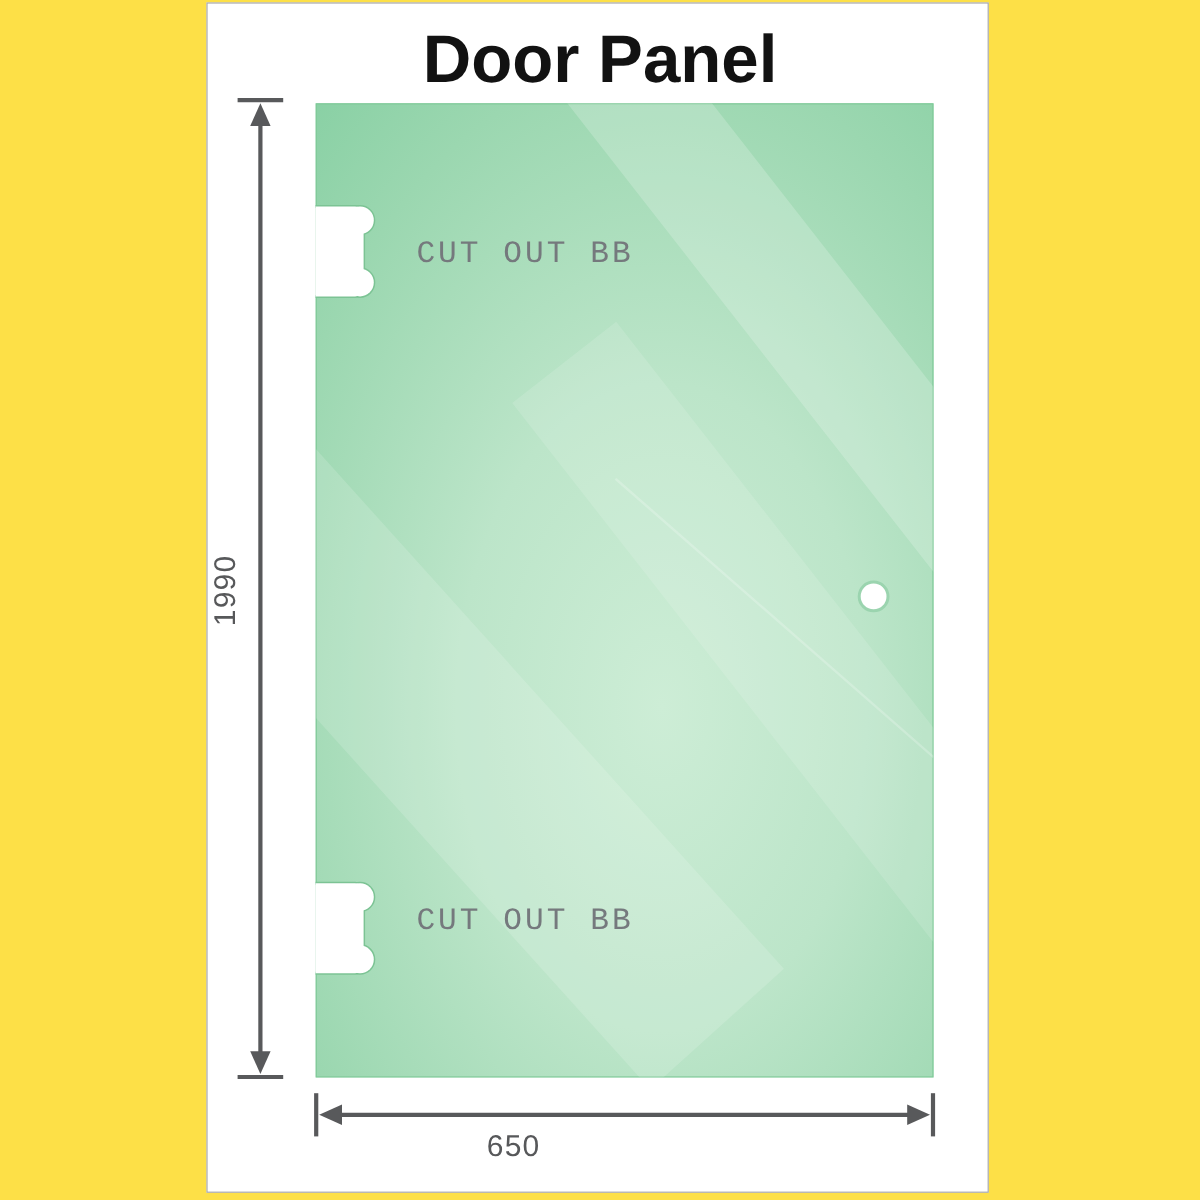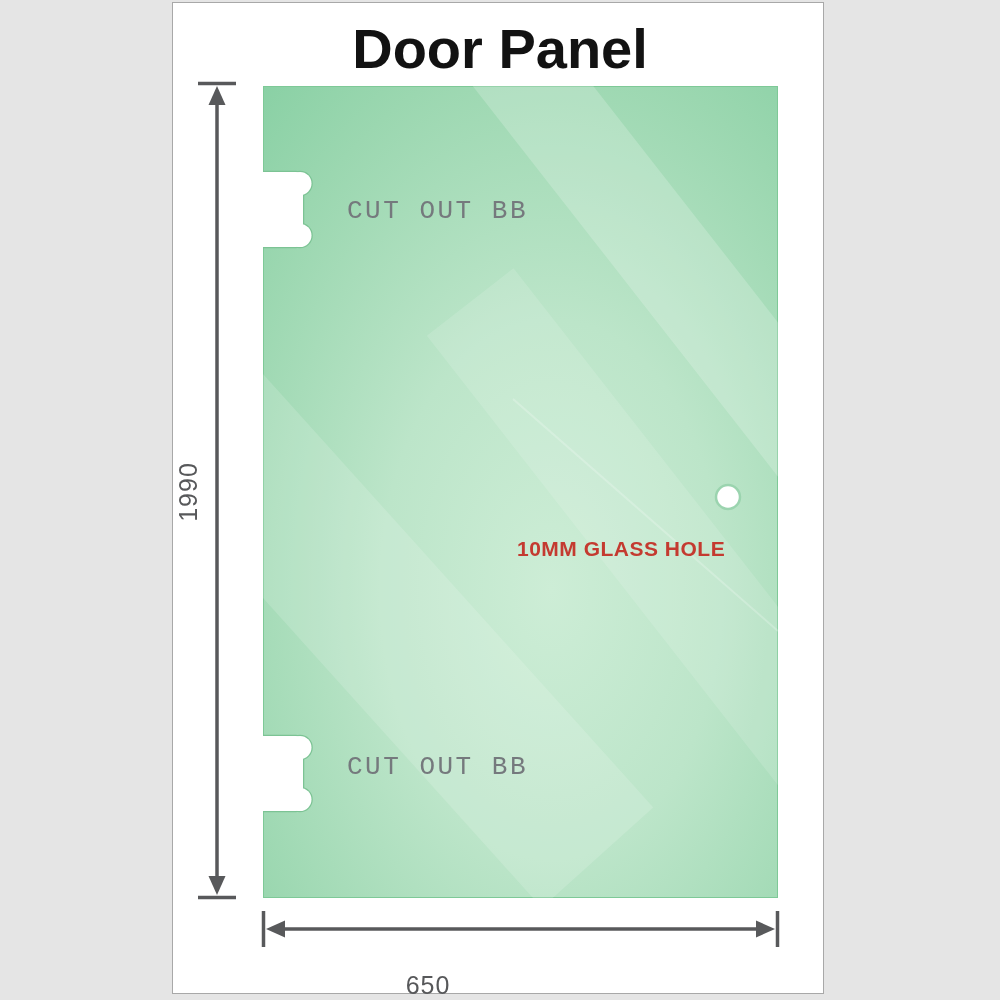--- a/index.html
+++ b/index.html
@@ -1,20 +1,20 @@
 <!DOCTYPE html>
 <html><head>
 <meta charset="utf-8">
 <style>
   html, body { margin: 0; padding: 0; background: #ffffff; }
   #stage {
     position: relative;
     width: 1000px;
     height: 1000px;
-    background: #e5e5e5;
+    background: #fde047;
     overflow: hidden;
     font-family: "Liberation Sans", sans-serif;
   }
   .card {
     position: absolute;
     left: 172px; top: 2px;
     width: 652px; height: 992px;
     background: #ffffff;
     border: 1px solid #a8a8a8;
     box-sizing: border-box;
@@ -57,21 +57,21 @@
     color: #57585a;
     letter-spacing: 1px;
     white-space: nowrap;
     position: absolute;
   }
   .dim-text.vertical {
     left: 188px; top: 492px;
     transform: translate(-50%, -50%) rotate(-90deg);
   }
   .dim-text.horizontal {
-    left: 428px; top: 971px;
+    left: 428px; top: 941px;
     transform: translateX(-50%);
     text-align: right;
   }
   .dim-stroke { stroke: #58595b; }
   .dim-fill { fill: #58595b; }
   .cut-stroke { fill: #ffffff; stroke: #7cc394; stroke-width: 2.5; }
   .cut-fill { fill: #ffffff; }
 </style>
 </head>
 <body>
@@ -147,17 +147,16 @@
       <line class="dim-stroke" x1="263.5" y1="911" x2="263.5" y2="947" stroke-width="3.5"></line>
       <line class="dim-stroke" x1="777.5" y1="911" x2="777.5" y2="947" stroke-width="3.5"></line>
       <line class="dim-stroke" x1="279" y1="929" x2="762" y2="929" stroke-width="3.5"></line>
       <polygon class="dim-fill" points="266,929 285,920.5 285,937.5"></polygon>
       <polygon class="dim-fill" points="775,929 756,920.5 756,937.5"></polygon>
     </g>
   </svg>
 
   <div class="cutout-label top">CUT OUT BB</div>
   <div class="cutout-label bottom">CUT OUT BB</div>
-  <div class="hole-label">10MM GLASS HOLE</div>
   <div class="dim-text vertical">1990</div>
   <div class="dim-text horizontal">650</div>
 
 </div>
 
 </body></html>

